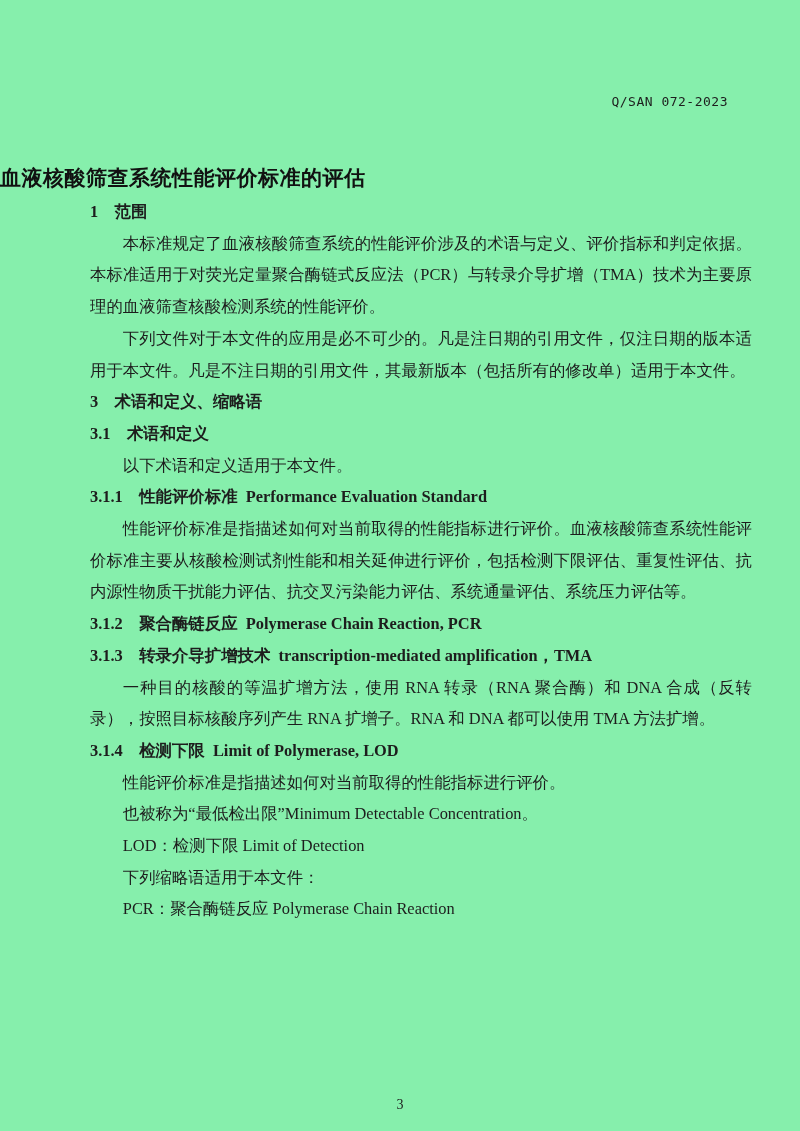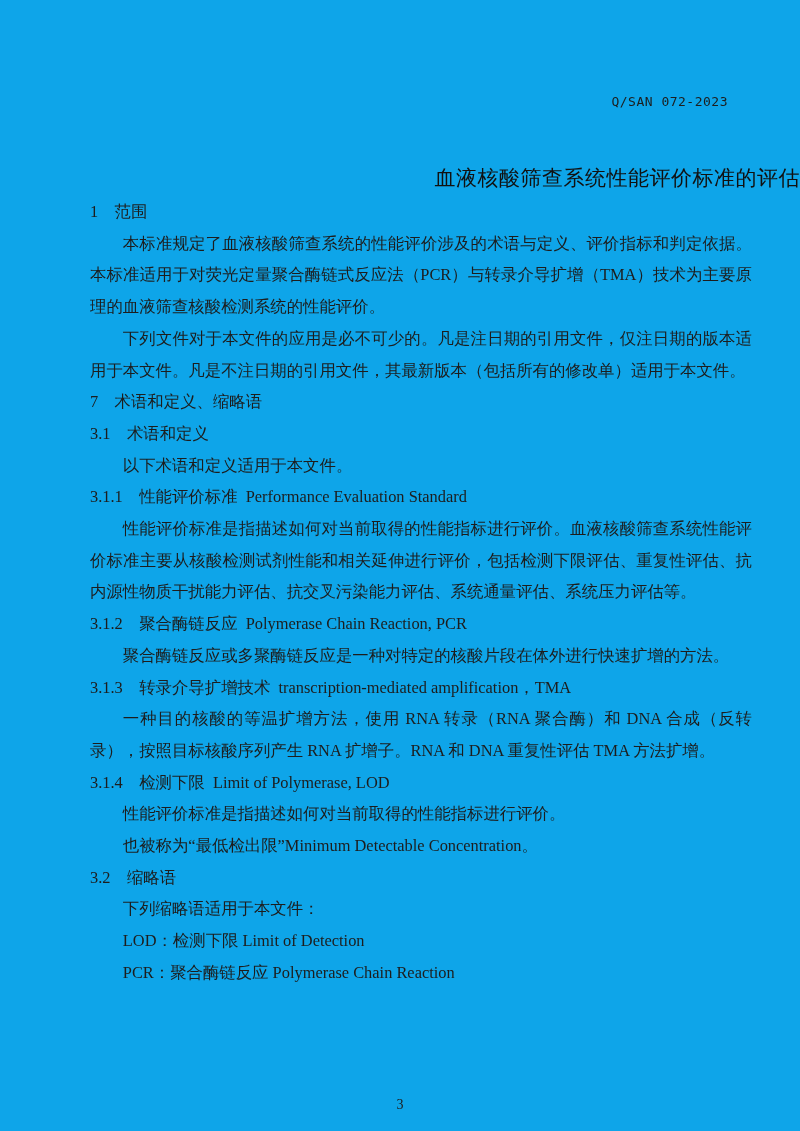--- a/index.html
+++ b/index.html
@@ -4,43 +4,43 @@
 <style>
   html, body {
     margin: 0;
     padding: 0;
     background: #ffffff;
   }
   .page {
     position: relative;
     width: 800px;
     height: 1131px;
-    background: #0ea5e9;
+    background: #86efac;
     color: #1d1d1d;
     font-family: "Liberation Serif", "DejaVu Serif", serif;
     overflow: hidden;
   }
   .doc-code {
     position: absolute;
     top: 94px;
     right: 72px;
     font-family: "DejaVu Sans Mono", "Liberation Mono", monospace;
     font-size: 13px;
     letter-spacing: 0.5px;
     color: #1d1d1d;
   }
   .title {
     position: absolute;
     top: 164px;
     left: 0;
     width: 100%;
     margin: 0;
-    text-align: right;
+    text-align: left;
     font-size: 21px;
-    font-weight: normal;
+    font-weight: bold;
     letter-spacing: 0.5px;
     color: #111111;
   }
   .content {
     position: absolute;
     top: 196px;
     left: 90px;
     width: 662px;
     font-size: 16.4px;
     line-height: 31.7px;
@@ -49,21 +49,21 @@
   }
   .content p {
     margin: 0;
     padding: 0;
   }
   .para {
     text-indent: 2em;
   }
   .heading {
     white-space: pre-wrap;
-    font-weight: normal;
+    font-weight: bold;
   }
   .page-number {
     position: absolute;
     top: 1097px;
     left: 0;
     width: 100%;
     text-align: center;
     font-size: 14px;
     color: #1d1d1d;
   }
@@ -73,32 +73,30 @@
 
 <div class="page">
   <div class="doc-code">Q/SAN 072-2023</div>
 
   <h1 class="title">血液核酸筛查系统性能评价标准的评估</h1>
 
   <main class="content">
       <p class="heading">1　范围</p>
       <p class="para">本标准规定了血液核酸筛查系统的性能评价涉及的术语与定义、评价指标和判定依据。本标准适用于对荧光定量聚合酶链式反应法（PCR）与转录介导扩增（TMA）技术为主要原理的血液筛查核酸检测系统的性能评价。</p>
       <p class="para">下列文件对于本文件的应用是必不可少的。凡是注日期的引用文件，仅注日期的版本适用于本文件。凡是不注日期的引用文件，其最新版本（包括所有的修改单）适用于本文件。</p>
-      <p class="heading">7　术语和定义、缩略语</p>
+      <p class="heading">3　术语和定义、缩略语</p>
       <p class="heading">3.1　术语和定义</p>
       <p class="para">以下术语和定义适用于本文件。</p>
       <p class="heading">3.1.1　性能评价标准  Performance Evaluation Standard</p>
       <p class="para">性能评价标准是指描述如何对当前取得的性能指标进行评价。血液核酸筛查系统性能评价标准主要从核酸检测试剂性能和相关延伸进行评价，包括检测下限评估、重复性评估、抗内源性物质干扰能力评估、抗交叉污染能力评估、系统通量评估、系统压力评估等。</p>
       <p class="heading">3.1.2　聚合酶链反应  Polymerase Chain Reaction, PCR</p>
-      <p class="para">聚合酶链反应或多聚酶链反应是一种对特定的核酸片段在体外进行快速扩增的方法。</p>
       <p class="heading">3.1.3　转录介导扩增技术  transcription-mediated amplification，TMA</p>
-      <p class="para">一种目的核酸的等温扩增方法，使用 RNA 转录（RNA 聚合酶）和 DNA 合成（反转录），按照目标核酸序列产生 RNA 扩增子。RNA 和 DNA 重复性评估 TMA 方法扩增。</p>
+      <p class="para">一种目的核酸的等温扩增方法，使用 RNA 转录（RNA 聚合酶）和 DNA 合成（反转录），按照目标核酸序列产生 RNA 扩增子。RNA 和 DNA 都可以使用 TMA 方法扩增。</p>
       <p class="heading">3.1.4　检测下限  Limit of Polymerase, LOD</p>
       <p class="para">性能评价标准是指描述如何对当前取得的性能指标进行评价。</p>
       <p class="para">也被称为“最低检出限”Minimum Detectable Concentration。</p>
-      <p class="heading">3.2　缩略语</p>
+      <p class="para">LOD：检测下限 Limit of Detection</p>
       <p class="para">下列缩略语适用于本文件：</p>
-      <p class="para">LOD：检测下限 Limit of Detection</p>
       <p class="para">PCR：聚合酶链反应 Polymerase Chain Reaction</p>
     </main>
 
   <div class="page-number">3</div>
 </div>
 
 </body></html>

